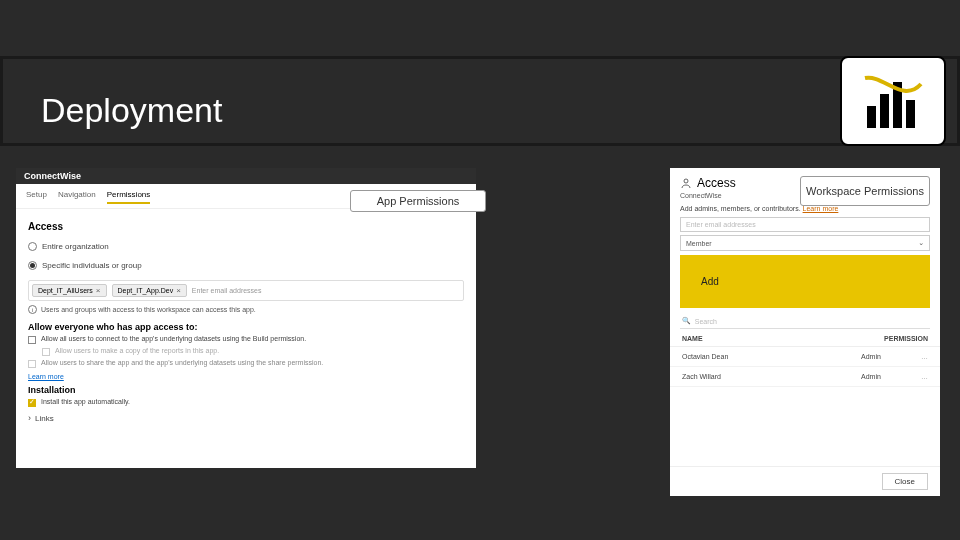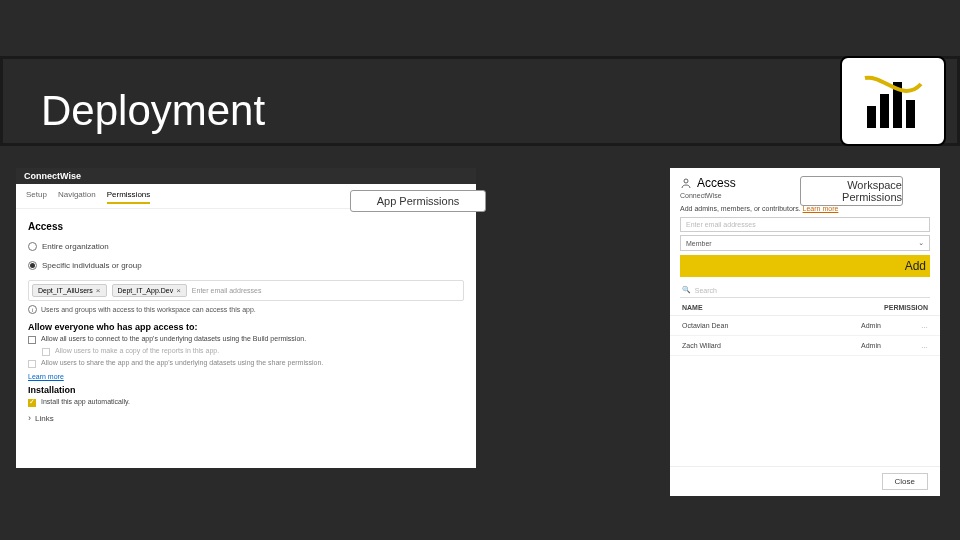--- a/index.html
+++ b/index.html
@@ -1,18 +1,18 @@
 <!DOCTYPE html>
 <html><head>
 <meta charset="utf-8">
 <style>
   *{box-sizing:border-box;margin:0;padding:0;font-family:'Segoe UI',Arial,sans-serif;}
   body{width:960px;height:540px;background:#2a2a2a;position:relative;overflow:hidden;}
   .header-bar{position:absolute;top:56px;left:0;right:0;height:90px;background:#2a2a2a;border:3px solid #1a1a1a;display:flex;align-items:center;padding-left:38px;}
-  .header-title{color:#fff;font-size:42px;font-weight:400;margin-top:19px;}
+  .header-title{color:#fff;font-size:34px;font-weight:400;margin-top:19px;}
   .logo-box{position:absolute;top:56px;right:14px;width:106px;height:90px;background:#fff;border:2px solid #000;border-radius:8px;display:flex;align-items:flex-end;justify-content:center;padding-bottom:12px;}
   .logo-box svg{width:60px;height:58px;}
 
   .left-panel{position:absolute;top:168px;left:16px;width:460px;height:300px;background:#fff;font-size:9px;}
   .left-panel-callout{position:absolute;top:190px;left:350px;width:136px;height:22px;background:#fff;border:1px solid #999;border-radius:3px;font-size:11px;display:flex;align-items:center;justify-content:center;color:#333;z-index:5;}
   .lp-titlebar{background:#2e2e2e;color:#fff;padding:3px 8px;font-size:9px;font-weight:600;}
   .lp-tabs{display:flex;gap:11px;padding:6px 10px 4px;font-size:8px;color:#666;border-bottom:1px solid #eee;}
   .lp-tabs span.active{color:#000;border-bottom:2px solid #d9b300;padding-bottom:3px;}
   .lp-body{padding:6px 12px;}
   .lp-heading{font-weight:600;font-size:10px;margin:6px 0 4px;}
@@ -30,30 +30,30 @@
   .cb.chk{background:#d9b300;border-color:#d9b300;position:relative;}
   .cb.chk::after{content:"✓";position:absolute;top:-2px;left:0;font-size:7px;color:#fff;}
   .cb.faded{border-color:#ccc;}
   .indent{margin-left:14px;}
   .link{color:#0066cc;text-decoration:underline;font-size:7px;margin-top:2px;display:inline-block;}
   .sub-heading{font-weight:600;font-size:9px;margin:4px 0 3px;}
   .links-row{display:flex;align-items:center;gap:4px;font-size:8px;color:#444;margin-top:6px;}
   .chev{font-size:9px;}
 
   .right-panel{position:absolute;top:168px;left:670px;width:270px;height:328px;background:#fff;font-size:8px;}
-  .right-panel-callout{position:absolute;top:176px;left:800px;width:103px;height:30px;background:#fff;border:1px solid #999;border-radius:3px;font-size:11px;display:flex;align-items:center;justify-content:center;color:#333;text-align:right;line-height:1.1;z-index:5;}
+  .right-panel-callout{position:absolute;top:176px;left:800px;width:130px;height:30px;background:#fff;border:1px solid #999;border-radius:3px;font-size:11px;display:flex;align-items:center;justify-content:center;color:#333;text-align:right;line-height:1.1;z-index:5;}
   .rp-head{display:flex;align-items:center;gap:5px;padding:8px 10px 2px;}
   .rp-head-icon{width:12px;height:12px;}
   .rp-head-title{font-size:12px;font-weight:400;}
   .rp-sub{font-size:7px;color:#555;padding:0 10px 4px;}
   .rp-desc{font-size:7px;color:#444;padding:2px 10px;}
   .rp-desc a{color:#cc6600;text-decoration:underline;}
   .rp-input{margin:3px 10px;border:1px solid #ccc;padding:3px 5px;font-size:7px;color:#bbb;}
   .rp-select{margin:2px 10px;border:1px solid #ccc;padding:3px 5px;font-size:7px;color:#555;display:flex;justify-content:space-between;align-items:center;}
-  .rp-add{margin:4px 10px 6px;background:#e8c400;text-align:right;padding:4px;font-size:12px;color:#222;}
+  .rp-add{margin:4px 10px 6px;background:#e8c400;text-align:left;padding:21px;font-size:10px;color:#222;}
   .rp-search{margin:2px 10px;border-bottom:1px solid #ddd;padding:3px 2px;font-size:7px;color:#bbb;display:flex;align-items:center;gap:4px;}
   .rp-th{display:flex;padding:4px 12px;font-size:7px;font-weight:600;color:#444;border-bottom:1px solid #eee;}
   .rp-th .c1{flex:1;}
   .rp-tr{display:flex;padding:6px 12px;font-size:7px;color:#444;border-bottom:1px solid #f2f2f2;align-items:center;}
   .rp-tr .c1{flex:1;}
   .rp-tr .c2{width:60px;}
   .rp-tr .c3{color:#999;}
   .rp-footer{position:absolute;bottom:0;left:0;right:0;border-top:1px solid #eee;padding:6px 12px;text-align:right;}
   .rp-close{font-size:8px;color:#333;border:1px solid #ccc;padding:3px 12px;background:#fff;display:inline-block;}
 </style>

